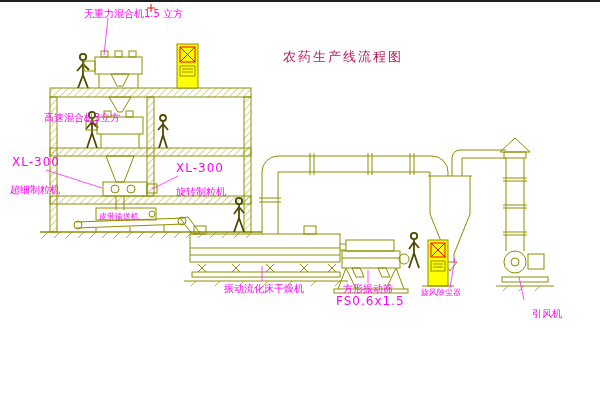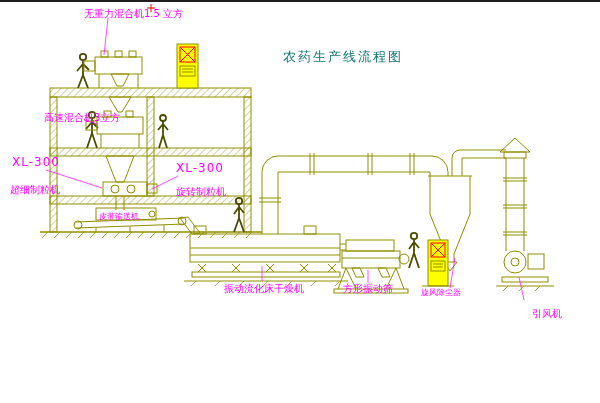--- a/index.html
+++ b/index.html
@@ -5,21 +5,21 @@
   html,body{margin:0;padding:0;background:#ffffff;}
   .stage{position:relative;width:600px;height:403px;background:#ffffff;overflow:hidden;
          font-family:"DejaVu Sans",sans-serif;}
   .top-edge{position:absolute;left:0;top:0;width:600px;height:2px;background:#1f1f1f;}
   svg{position:absolute;left:0;top:0;}
   .label{position:absolute;color:#ff00ff;white-space:nowrap;line-height:1.1;}
   .s8{font-size:8px;}
   .s9{font-size:10px;}
   .s13{font-size:12px;letter-spacing:1px;}
   .title-wrap{position:absolute;left:283px;top:48px;display:flex;align-items:baseline;gap:2px;}
-  .title-main{color:#0f766e;font-size:13px;letter-spacing:2px;}
+  .title-main{color:#be185d;font-size:13px;letter-spacing:2px;}
   .title-cap{color:#ff1111;font-size:21px;letter-spacing:1px;}
 </style>
 </head>
 <body>
 
 <div class="stage">
   <div class="top-edge"></div>
 
   <svg width="600" height="403" viewBox="0 0 600 403">
     <defs>
@@ -201,15 +201,16 @@
 
   <div class="label s9" style="left:84px;top:8px;">无重力混合机1.5 立方</div>
   <div class="label s9" style="left:44px;top:112px;">高速混合机3立方</div>
   <div class="label s13" style="left:12px;top:156px;">XL-300</div>
   <div class="label s9" style="left:10px;top:184px;">超细制粒机</div>
   <div class="label s13" style="left:176px;top:162px;">XL-300</div>
   <div class="label s9" style="left:176px;top:186px;">旋转制粒机</div>
   <div class="label s8" style="left:99px;top:213px;">皮带输送机</div>
   <div class="label s9" style="left:224px;top:283px;text-align:center;">振动流化床干燥机</div>
   <div class="label s9" style="left:343px;top:283px;">方形振动筛</div>
+  <div class="label s13" style="left:336px;top:295px;">FS0.6x1.5</div>
   <div class="label s8" style="left:421px;top:289px;">旋风除尘器</div>
   <div class="label s9" style="left:512px;top:308px;margin-left:20px;">引风机</div>
 </div>
 
 </body></html>

